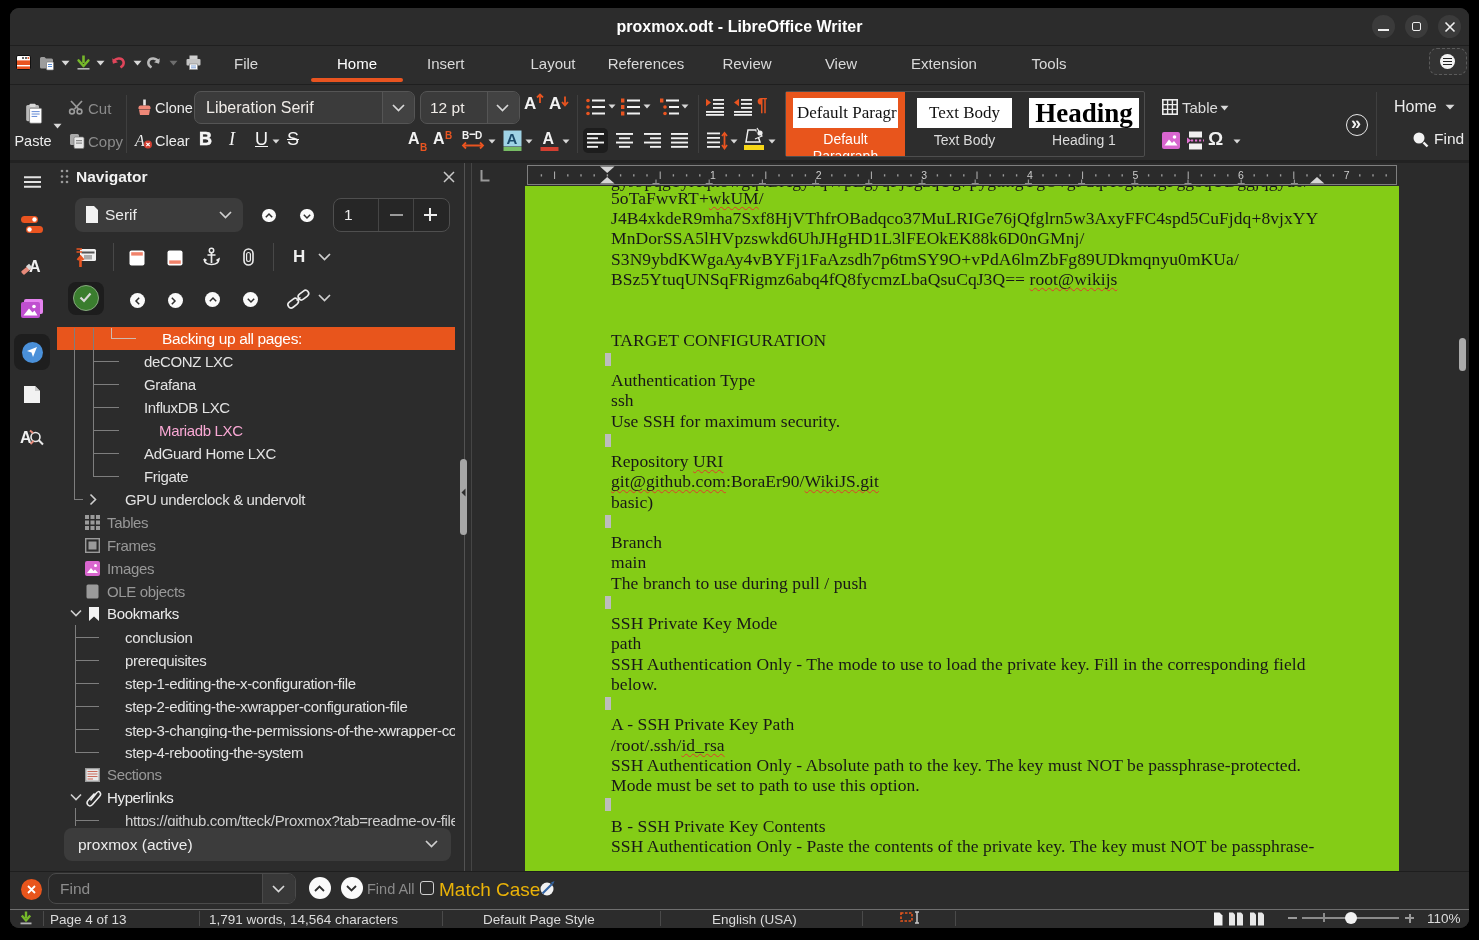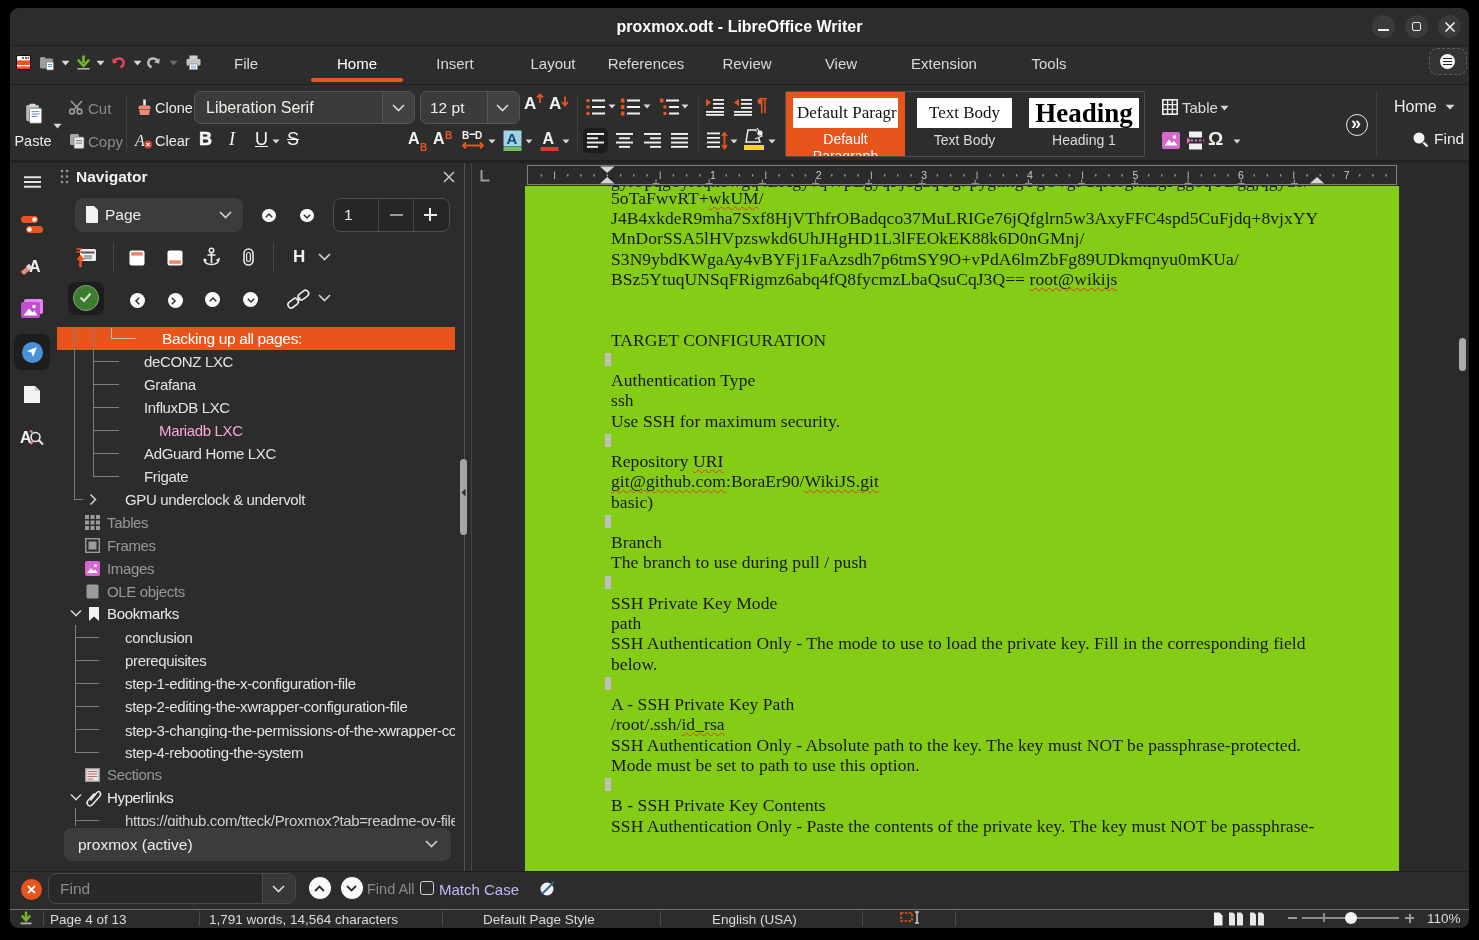--- a/index.html
+++ b/index.html
@@ -73,21 +73,21 @@
         <rect x="3.5" y="0.5" width="8" height="3.5" fill="#cfcfcf"></rect>
         <rect x="0.5" y="4" width="14" height="6.5" rx="1" fill="#c4c4c4"></rect>
         <rect x="3.5" y="9" width="8" height="5.5" fill="#fff" stroke="#888" stroke-width="0.7"></rect>
         <rect x="5" y="10.5" width="5" height="1" fill="#7d9fd4"></rect>
         <rect x="5" y="12.3" width="5" height="1" fill="#7d9fd4"></rect>
       </svg>
 
 <div class="t" style="left:234px;top:56px;width:46px;text-align:left">File</div>
 <div class="t" style="left:311px;top:56px;width:92px;text-align:center;color:#fff">Home</div>
 <div class="a" style="left:311px;top:77.5px;width:92px;height:4px;background:#e95420;border-radius:2px"></div>
-<div class="t" style="left:427px;top:56px;width:56px;text-align:center">Insert</div>
+<div class="t" style="left:427px;top:56px;width:56px;">Insert</div>
 <div class="t" style="left:523px;top:56px;width:60px;text-align:center">Layout</div>
 <div class="t" style="left:601px;top:56px;width:90px;text-align:center">References</div>
 <div class="t" style="left:714px;top:56px;width:66px;text-align:center">Review</div>
 <div class="t" style="left:820px;top:56px;width:42px;text-align:center">View</div>
 <div class="t" style="left:900px;top:56px;width:88px;text-align:center">Extension</div>
 <div class="t" style="left:1024px;top:56px;width:50px;text-align:center">Tools</div>
 
 <div class="a" style="left:1429px;top:48px;width:38px;height:27px;border-radius:8px;background:#333;border:1px dashed #5c5c5c"></div>
 <div class="crc" style="left:1439.5px;top:54px;width:15px;height:15px;background:#f2f2f2"></div>
 <div class="a" style="left:1442.5px;top:57.5px;width:9px;height:1.6px;background:#222"></div>
@@ -402,21 +402,21 @@
       </svg>
 <div class="t" style="left:76px;top:169px;font-weight:bold;color:#f2f2f2;font-size:15.5px">Navigator</div>
 <svg style="left:443px;top:171px" width="12" height="12" viewBox="0 0 12 12">
         <path d="M1 1 L11 11 M11 1 L1 11" stroke="#c9c9c9" stroke-width="1.5"></path>
       </svg>
 
 <div class="a" style="left:75px;top:198px;width:168px;height:34px;background:#3c3c3c;border-radius:8px"></div>
 <svg style="left:85px;top:205px" width="14" height="19" viewBox="0 0 14 19">
         <path d="M1 1 L9 1 L13 5 L13 18 L1 18 Z" fill="#f2f2f2"></path>
       </svg>
-<div class="t" style="left:105px;top:207px;color:#ececec;font-size:15.5px">Page</div>
+<div class="t" style="left:105px;top:207px;color:#ececec;font-size:15.5px">Serif</div>
 <svg style="left:219px;top:211px" width="13" height="8" viewBox="0 0 13 8">
         <path d="M1 1 L6.5 6.5 L12 1" fill="none" stroke="#cfcfcf" stroke-width="1.7"></path>
       </svg>
 <div class="crc" style="left:262px;top:208.5px;width:13.5px;height:13.5px;background:#fafafa"></div>
 <svg style="left:265px;top:213px" width="8" height="5" viewBox="0 0 8 5">
         <path d="M0.8 4.2 L4 1 L7.2 4.2" fill="none" stroke="#2d2d2d" stroke-width="1.5"></path>
       </svg>
 <div class="crc" style="left:300px;top:208.5px;width:13.5px;height:13.5px;background:#fafafa"></div>
 <svg style="left:303px;top:214px" width="8" height="5" viewBox="0 0 8 5">
         <path d="M0.8 0.8 L4 4 L7.2 0.8" fill="none" stroke="#2d2d2d" stroke-width="1.5"></path>
@@ -643,20 +643,21 @@
 <div class="ln">
             <i class="pm"></i>
           </div>
 <div class="ln">Repository <span class="sq">URI</span></div>
 <div class="ln"><span class="sq">git@github.com</span>:BoraEr90/<span class="sq">WikiJS.git</span></div>
 <div class="ln">basic)</div>
 <div class="ln">
             <i class="pm"></i>
           </div>
 <div class="ln">Branch</div>
+<div class="ln">main</div>
 <div class="ln">The branch to use during pull / push</div>
 <div class="ln">
             <i class="pm"></i>
           </div>
 <div class="ln">SSH Private Key Mode</div>
 <div class="ln">path</div>
 <div class="ln">SSH Authentication Only - The mode to use to load the private key. Fill in the corresponding field</div>
 <div class="ln">below.</div>
 <div class="ln">
             <i class="pm"></i>
@@ -689,21 +690,21 @@
 <div class="crc" style="left:308.5px;top:877px;width:22px;height:22px;background:#fafafa"></div>
 <svg style="left:314px;top:885px" width="11" height="7" viewBox="0 0 11 7">
         <path d="M1 6 L5.5 1.5 L10 6" fill="none" stroke="#2d2d2d" stroke-width="1.8"></path>
       </svg>
 <div class="crc" style="left:340.5px;top:877px;width:22px;height:22px;background:#fafafa"></div>
 <svg style="left:346px;top:885px" width="11" height="7" viewBox="0 0 11 7">
         <path d="M1 1 L5.5 5.5 L10 1" fill="none" stroke="#2d2d2d" stroke-width="1.8"></path>
       </svg>
 <div class="t" style="left:367px;top:882px;color:#8a8a8a;font-size:14.5px">Find All</div>
 <div class="a" style="left:420px;top:881px;width:14px;height:14px;border:1.5px solid #cfcfcf;border-radius:3px"></div>
-<div class="t" style="left:439px;top:882px;color:#c4b5fd;font-size:15px">Match Case</div>
+<div class="t" style="left:439px;top:882px;color:#eab308;font-size:19px">Match Case</div>
 <svg style="left:539px;top:880px" width="18" height="18" viewBox="0 0 18 18">
         <circle cx="8" cy="9" r="6.5" fill="#f2f2f2"></circle>
         <path d="M3.5 13.5 L13 4" stroke="#3465a4" stroke-width="2.2"></path>
         <path d="M12 2.5 L15.5 1 L14 4.5 Z" fill="#3465a4"></path>
       </svg>
 
 <div class="a" style="left:10px;top:909px;width:1459px;height:19px;background:#2c2c2c;border-top:1px solid #6f6f6f"></div>
 <svg style="left:20px;top:911px" width="12" height="14" viewBox="0 0 12 14">
         <path d="M6 0.5 L6 7" stroke="#76b82a" stroke-width="2.4"></path>
         <path d="M1.8 4.5 L6 9.5 L10.2 4.5" fill="none" stroke="#76b82a" stroke-width="2.4" stroke-linejoin="round"></path>

